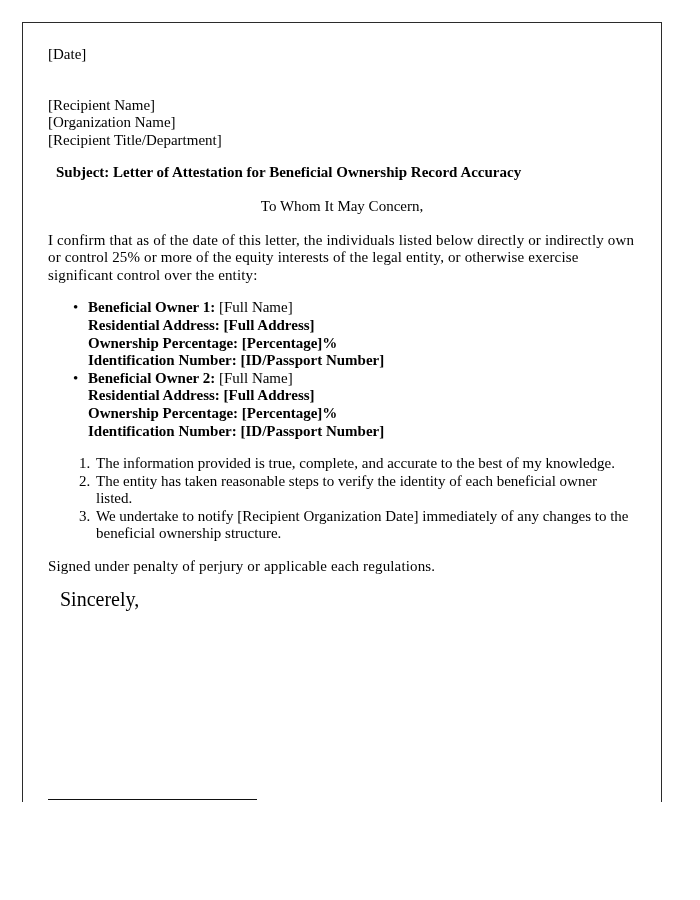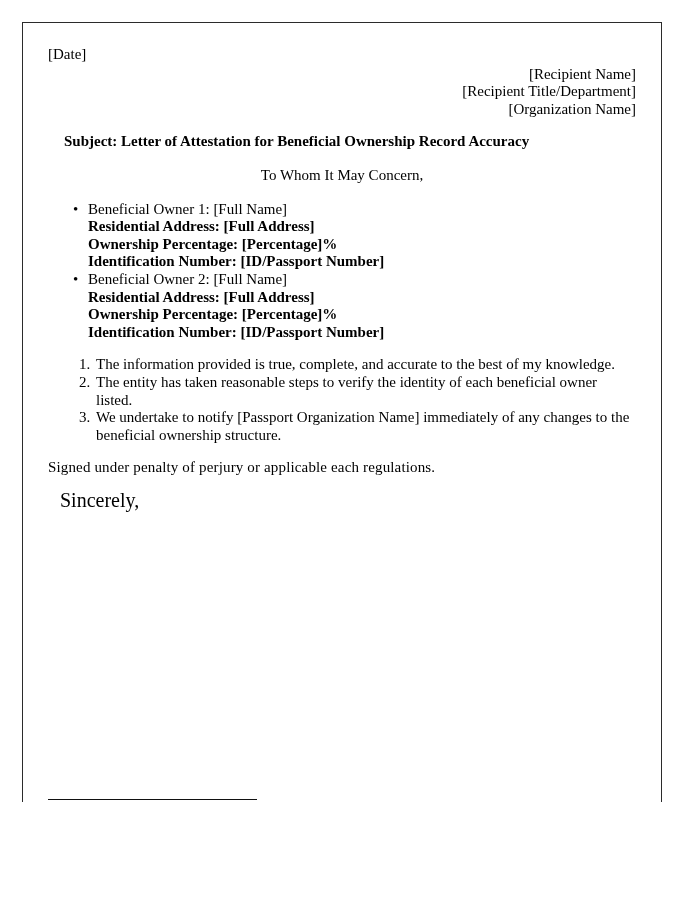--- a/index.html
+++ b/index.html
@@ -45,33 +45,33 @@
     margin: 0 0 15px 0;
     text-align: left;
     letter-spacing: 0.01em;
   }
 
   .addr-block {
     font-size: 15px;
     line-height: 17.6px;
     margin: 0 0 15px 0;
   }
-  .addr-line { display: block; text-align: right; }
+  .addr-line { display: block; }
 
   .date-line {
     font-size: 15px;
     line-height: 17.6px;
-    margin: 0 0 2px 0;
+    margin: 0 0 33px 0;
   }
 
   .subject-line {
     font-size: 15px;
     line-height: 17.6px;
     font-weight: bold;
-    margin: 0 0 16px 16px;
+    margin: 0 0 16px 8px;
   }
 
   .salutation {
     font-size: 15px;
     line-height: 17.6px;
     margin: 0 0 16px 0;
     text-align: center;
   }
 
   
@@ -88,21 +88,21 @@
     padding: 0;
   }
   ul.owner-list > li::before {
     content: "\2022";
     position: absolute;
     left: -15px;
     top: 0;
     font-size: 15px;
     line-height: 17.6px;
   }
-  .owner-title { font-weight: normal; }
+  .owner-title { font-weight: bold; }
   .owner-detail { display: block; font-weight: bold; }
 
   
   ol.attest-list {
     margin: 0 0 15px 0;
     padding: 0 0 0 46px;
     list-style-type: decimal;
     list-style-position: outside;
     font-family: Liberation Serif, serif;
   }
@@ -132,50 +132,51 @@
 <body>
 
 <div id="page-sheet">
 
   <div id="doc-body">
 
     <p class="date-line">[Date]</p>
 
     <div class="addr-block">
       <span class="addr-line">[Recipient Name]</span>
+      <span class="addr-line">[Organization Name]</span>
       <span class="addr-line">[Recipient Title/Department]</span>
-      <span class="addr-line">[Organization Name]</span>
     </div>
 
     <p class="subject-line">Subject: Letter of Attestation for Beneficial Ownership Record Accuracy</p>
 
     <p class="salutation">To Whom It May Concern,</p>
 
 
+    <p class="para">I confirm that as of the date of this letter, the individuals listed below directly or indirectly own or control 25% or more of the equity interests of the legal entity, or otherwise exercise significant control over the entity:</p>
 
     <ul class="owner-list">
       <li>
         <span class="owner-title">Beneficial Owner 1:</span><span> [Full Name]</span>
         <span class="owner-detail">Residential Address: [Full Address]</span>
         <span class="owner-detail">Ownership Percentage: [Percentage]%</span>
         <span class="owner-detail">Identification Number: [ID/Passport Number]</span>
       </li>
       <li>
         <span class="owner-title">Beneficial Owner 2:</span><span> [Full Name]</span>
         <span class="owner-detail">Residential Address: [Full Address]</span>
         <span class="owner-detail">Ownership Percentage: [Percentage]%</span>
         <span class="owner-detail">Identification Number: [ID/Passport Number]</span>
       </li>
     </ul>
 
 
     <ol class="attest-list">
       <li>The information provided is true, complete, and accurate to the best of my knowledge.</li>
       <li>The entity has taken reasonable steps to verify the identity of each beneficial owner listed.</li>
-      <li>We undertake to notify [Passport Organization Name] immediately of any changes to the beneficial ownership structure.</li>
+      <li>We undertake to notify [Recipient Organization Date] immediately of any changes to the beneficial ownership structure.</li>
     </ol>
 
     <p class="para">Signed under penalty of perjury or applicable each regulations.</p>
 
     <p class="sincerely">Sincerely,</p>
 
   </div>
 </div>
 
 <div id="signature-rule"></div>

